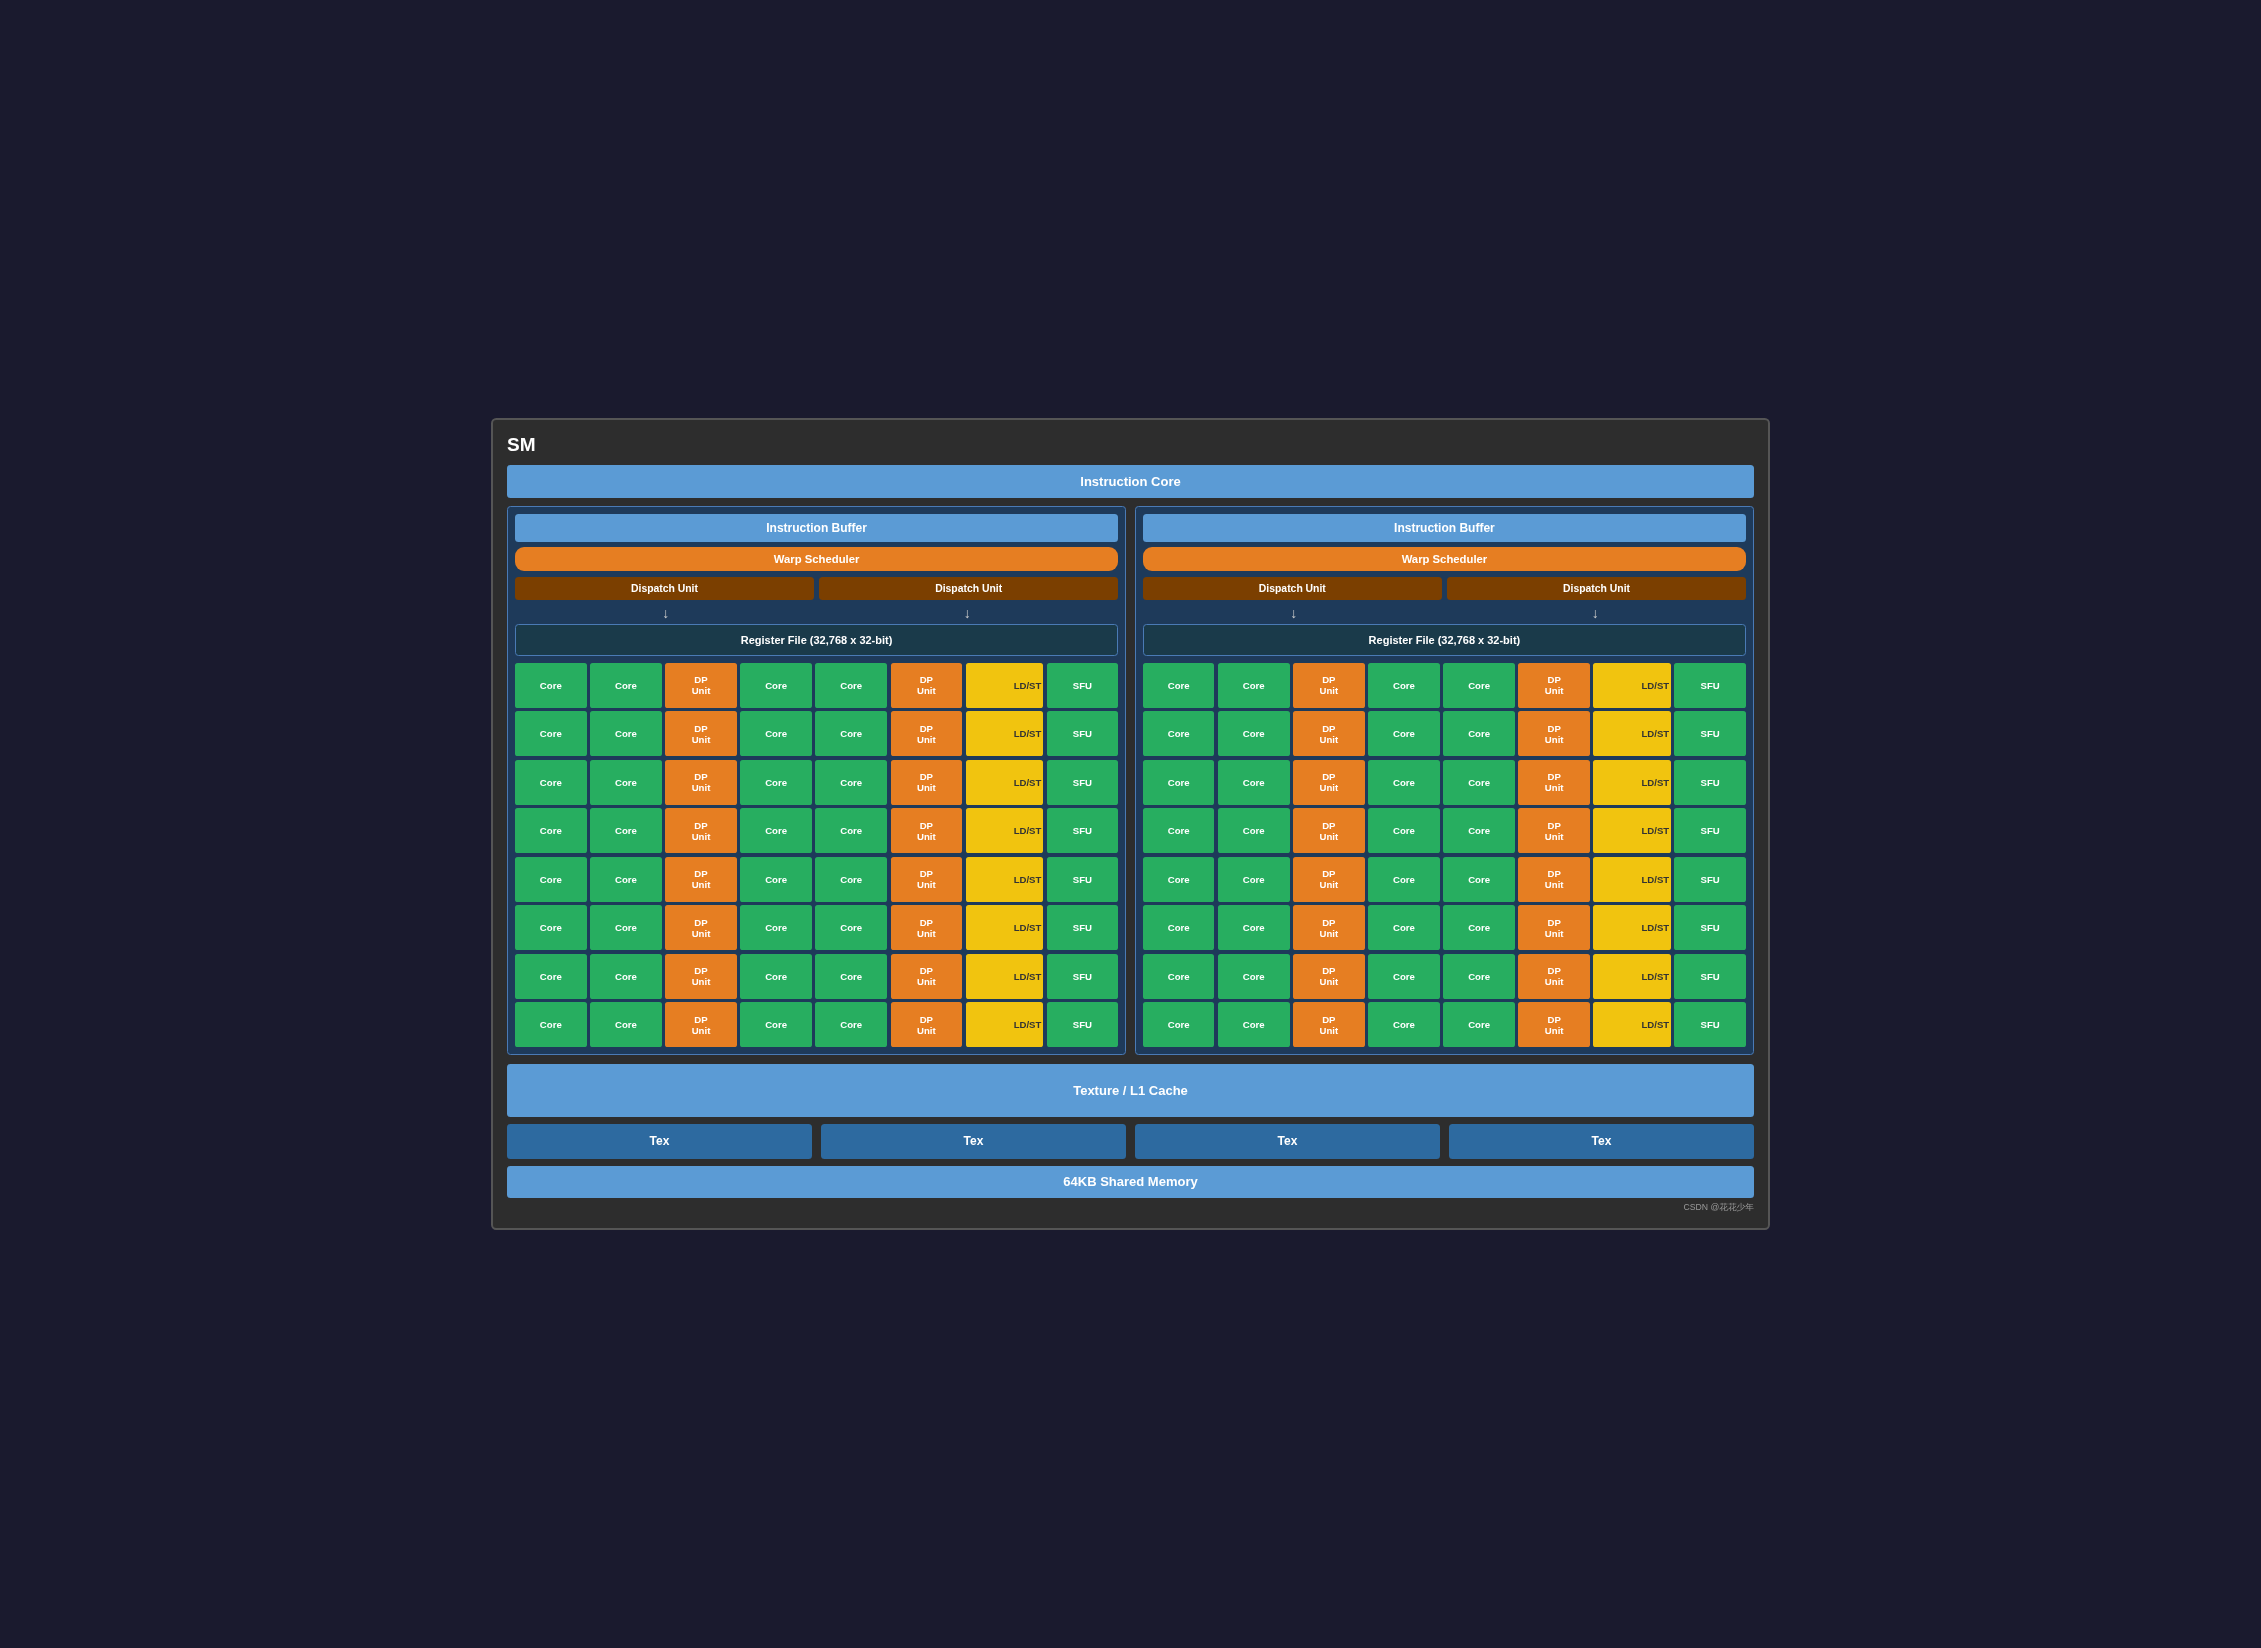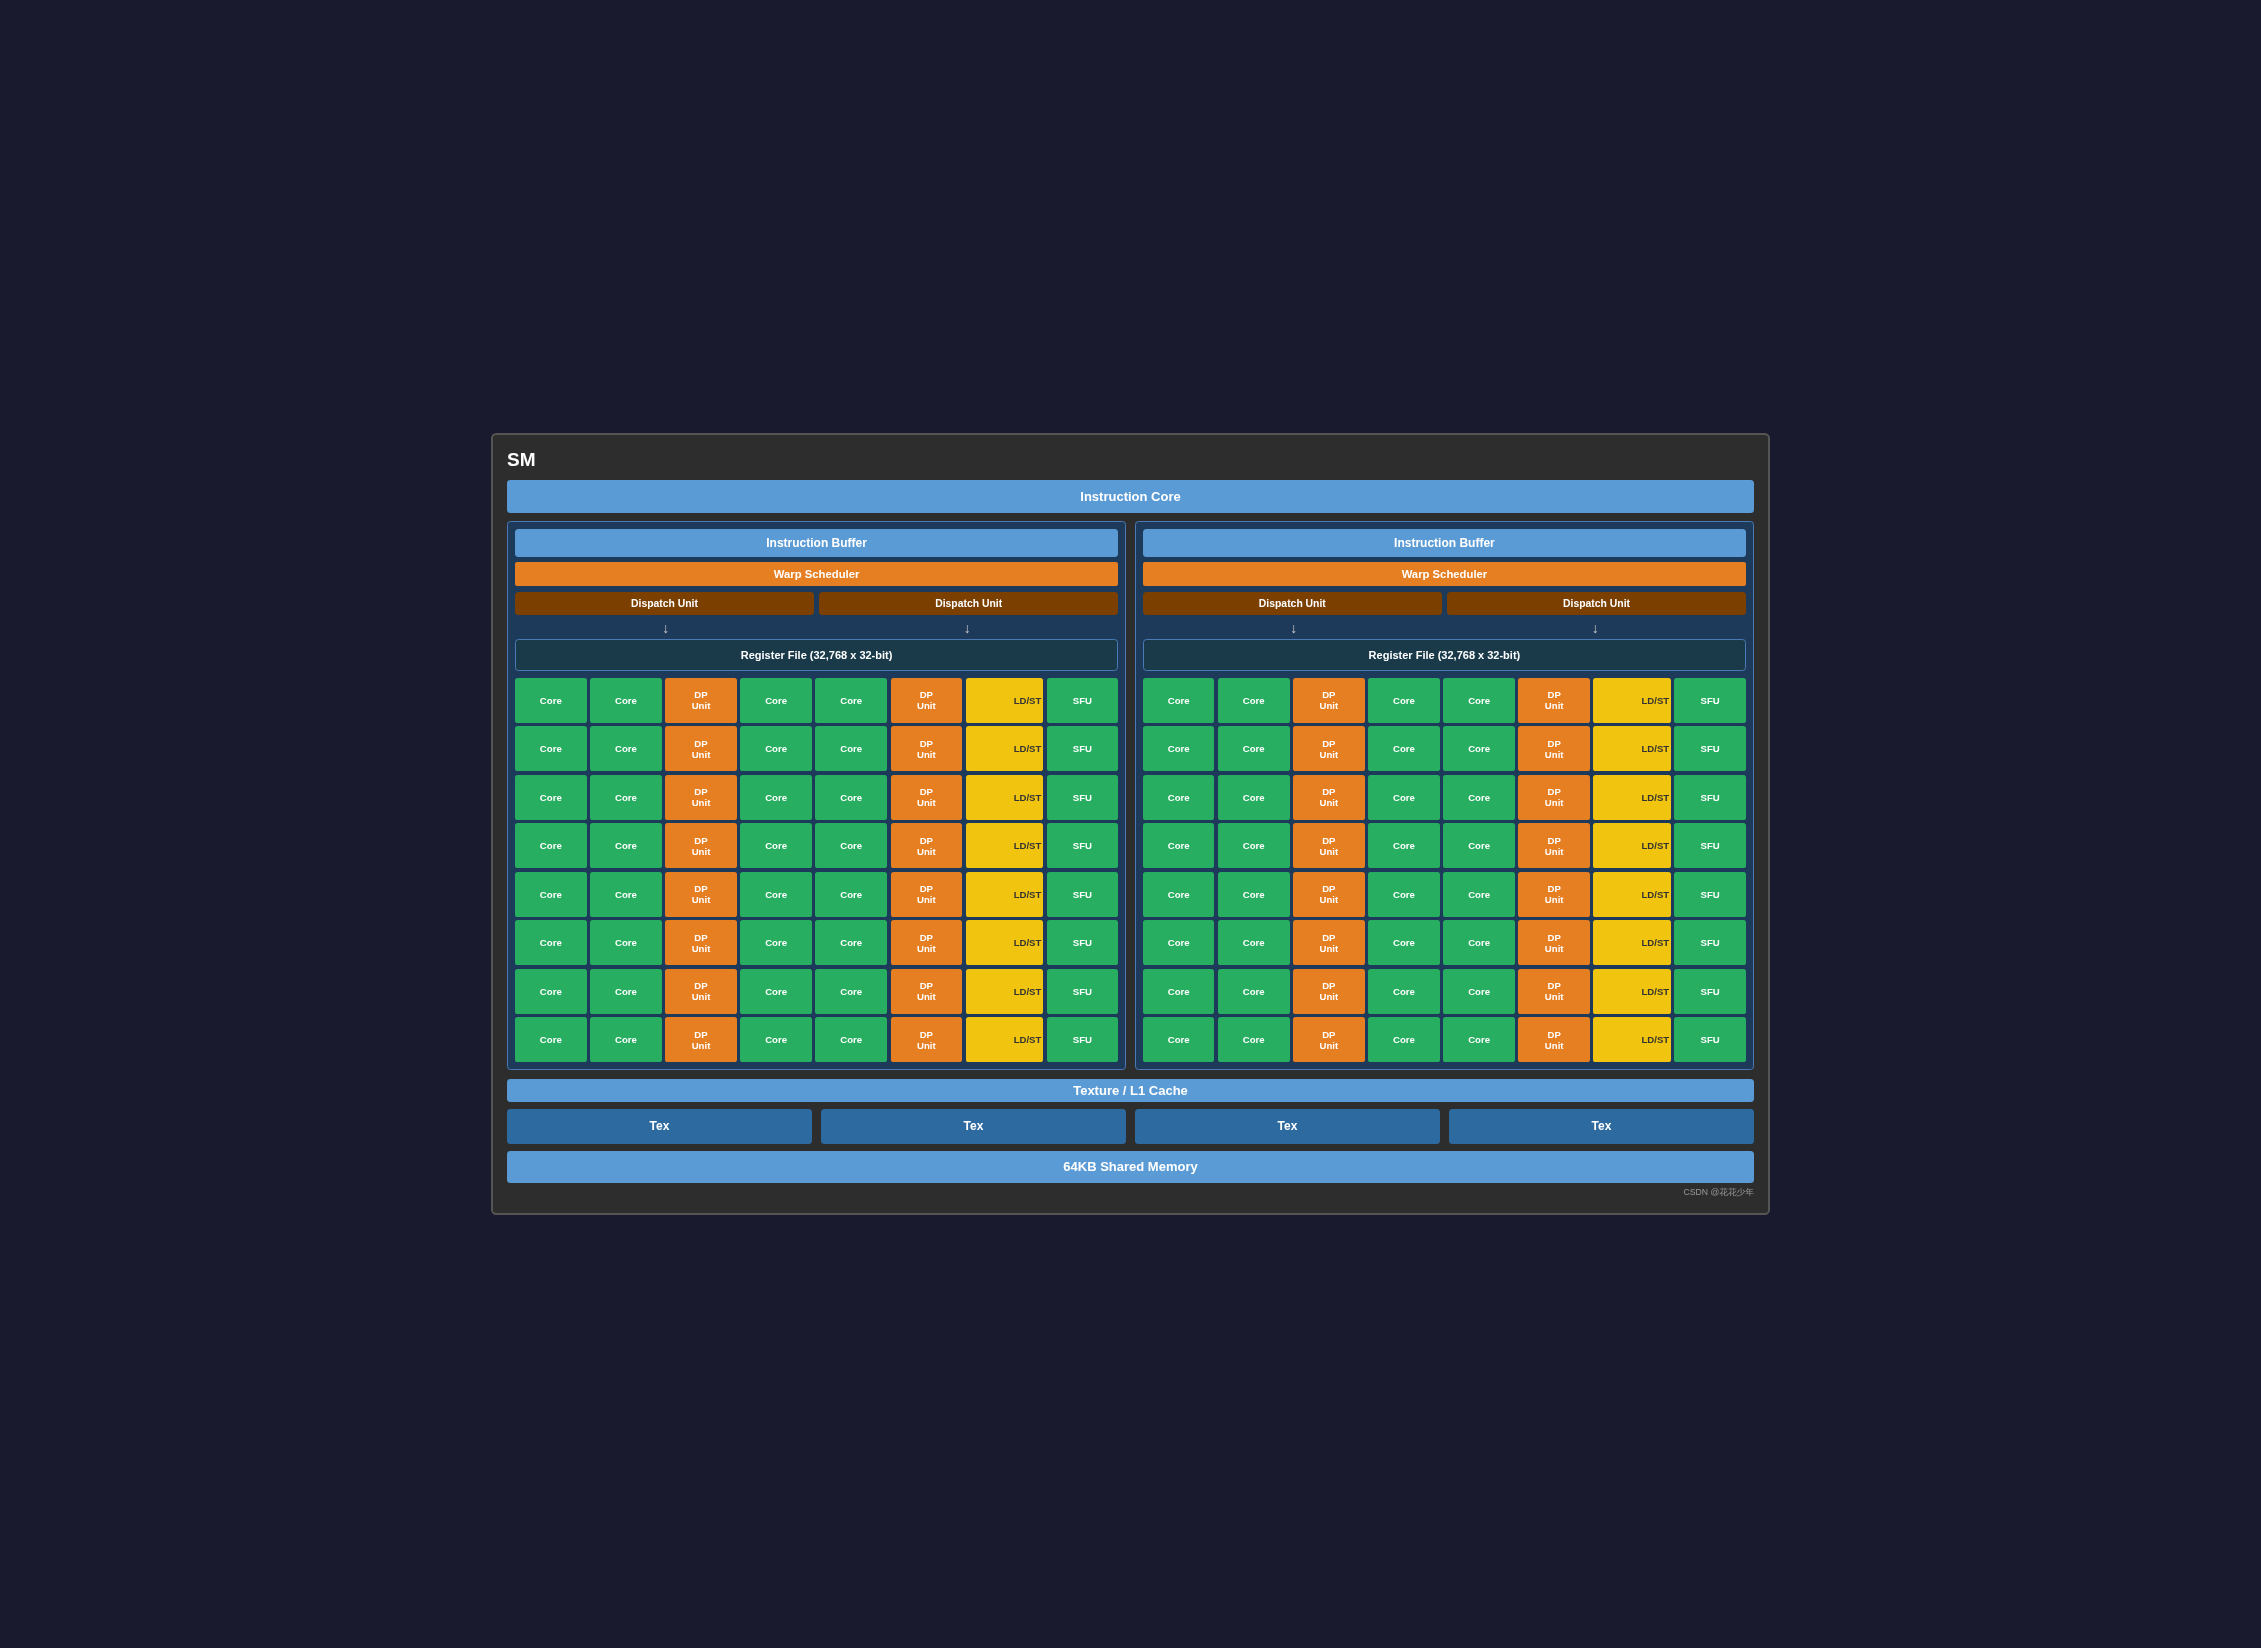--- a/index.html
+++ b/index.html
@@ -56,21 +56,21 @@
       border-radius: 3.5px;
       margin-bottom: 5.2px;
     }
     .warp-scheduler {
       background: #e67e22;
       color: white;
       text-align: center;
       padding: 6px;
       font-size: 11.3px;
       font-weight: bold;
-      border-radius: 2px;
+      border-radius: 9px;
       margin-bottom: 5.2px;
     }
     .dispatch-row {
       display: flex;
       gap: 5.2px;
       margin-bottom: 5.2px;
     }
     .dispatch-unit {
       flex: 1;
       background: #7b3f00;
@@ -126,21 +126,21 @@
     .cell-dp { background: #e67e22; }
     .cell-ldst { background: #f1c40f; color: #333; padding-left: 48px; }
     .cell-sfu { background: #27ae60; }
     .bottom-section {
       margin-top: 8.7px;
     }
     .texture-cache {
       background: #5b9bd5;
       color: white;
       text-align: center;
-      padding: 4px;
+      padding: 19px;
       font-size: 13px;
       font-weight: bold;
       border-radius: 3.5px;
       margin-bottom: 7px;
     }
     .tex-row {
       display: flex;
       gap: 9px;
       margin-bottom: 7px;
     }

